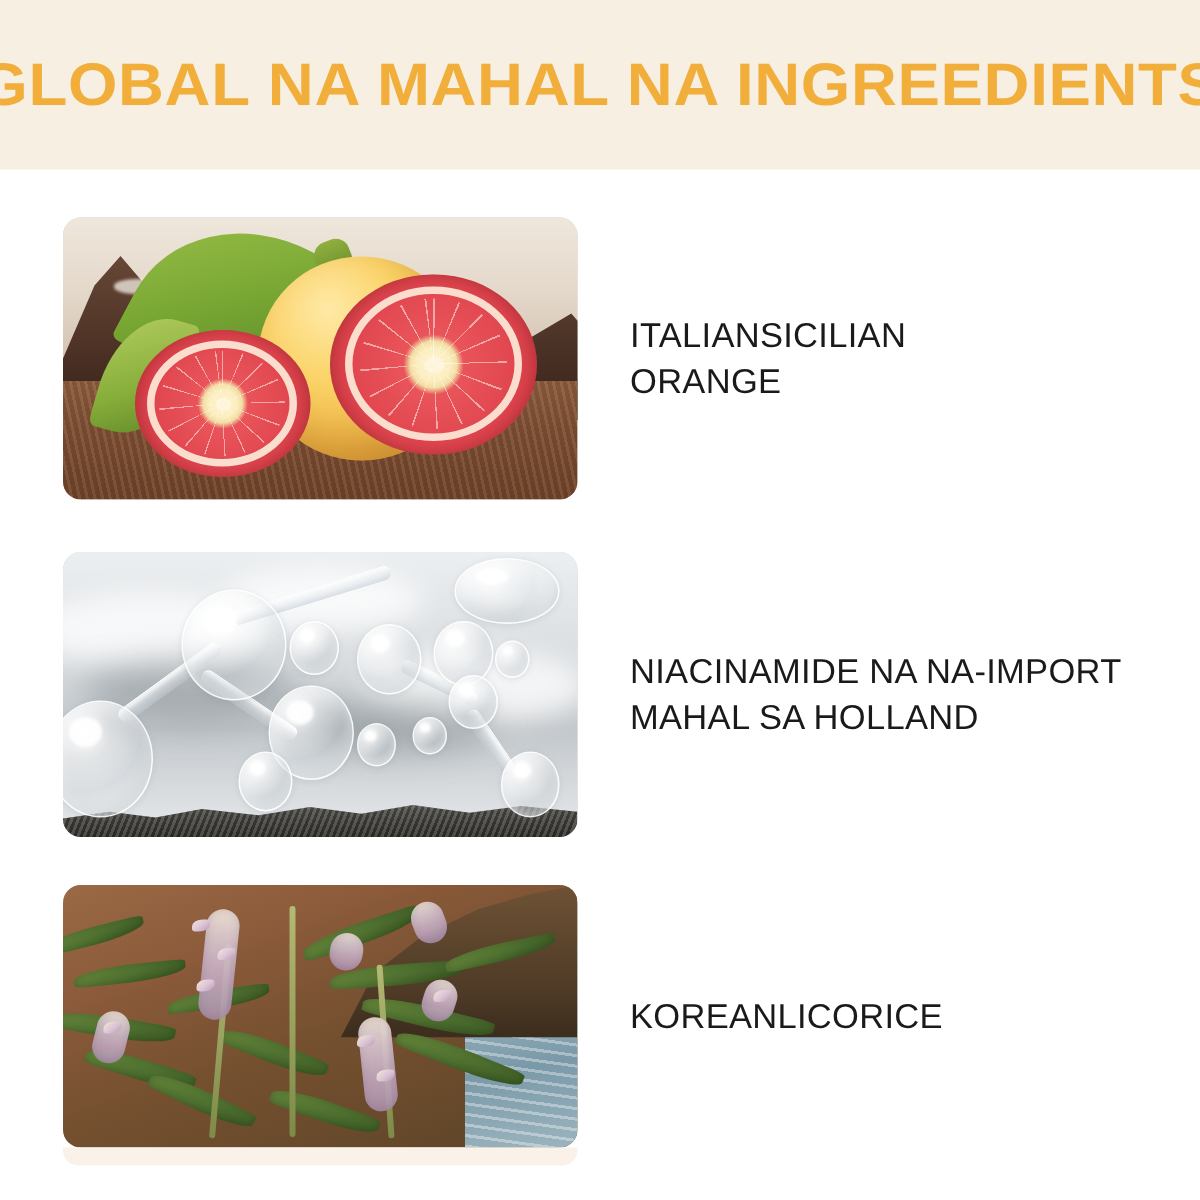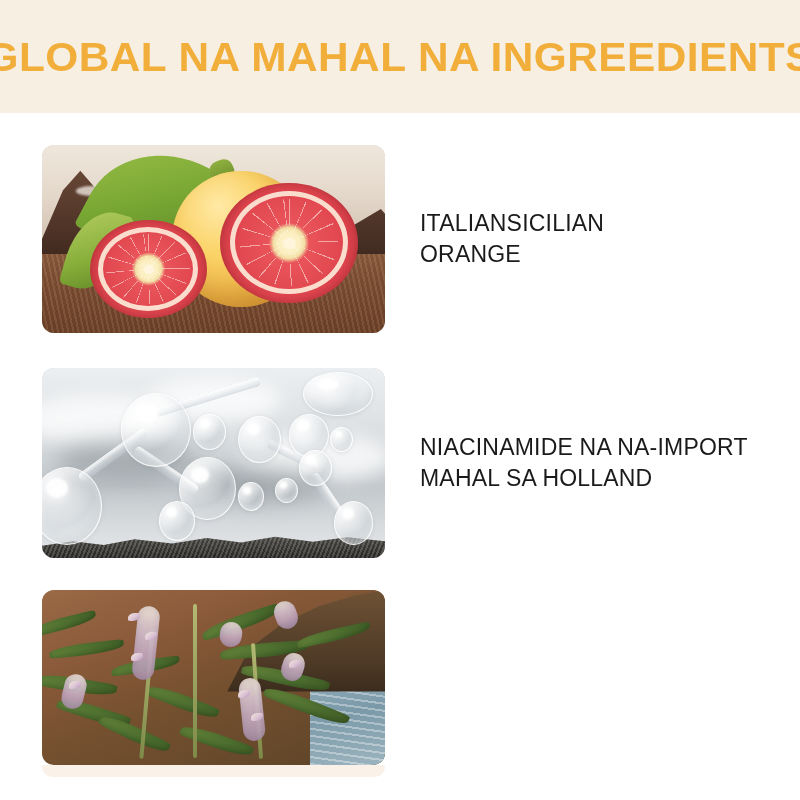--- a/index.html
+++ b/index.html
@@ -441,19 +441,20 @@
             <div class="floret" style="left:30%;top:24%"></div>
             <div class="floret" style="left:26%;top:36%"></div>
             <div class="floret" style="left:57%;top:57%"></div>
             <div class="floret" style="left:61%;top:70%"></div>
             <div class="floret" style="left:8%;top:52%"></div>
             <div class="floret" style="left:72%;top:40%"></div>
           </div>
           <div class="blurlayer"></div>
         </div>
       </div>
+      <div class="label">KOREANLICORICE</div>
     </div>
 
   </div>
 
   <div class="tint-strip"></div>
 
 </div>
 
 </body></html>

